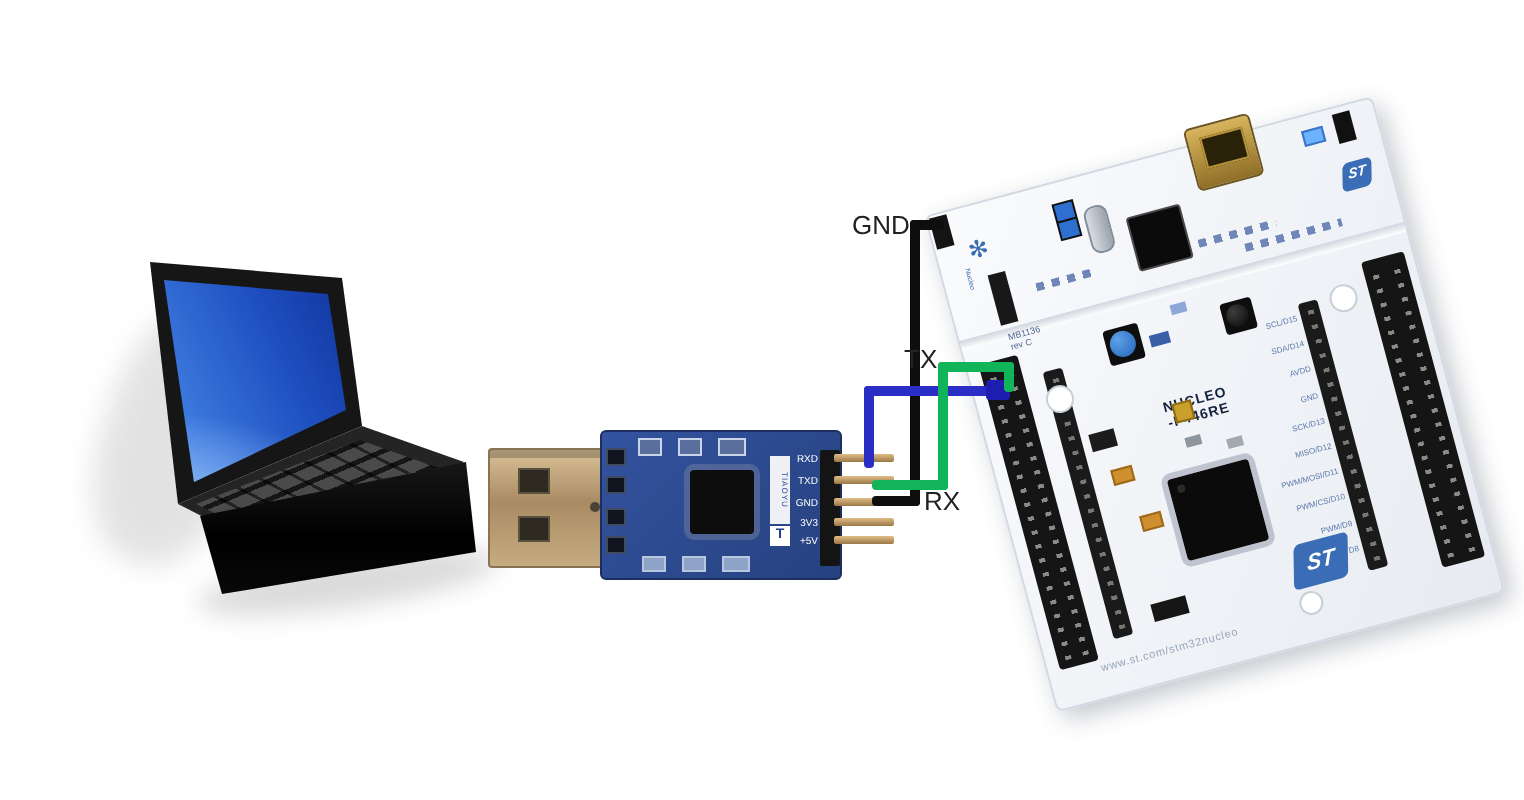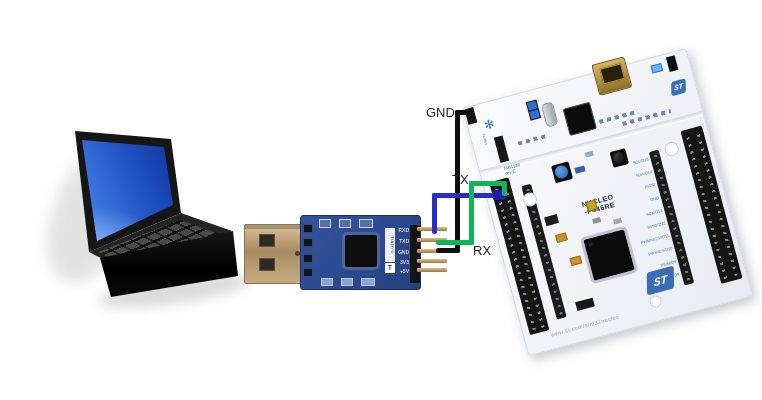--- a/index.html
+++ b/index.html
@@ -72,21 +72,21 @@
   .wg1{left:436px;top:240px;width:38px;height:5px;}
   .wg2{left:469px;top:181px;width:5px;height:64px;}
   .wg3{left:469px;top:181px;width:38px;height:5px;}
   .wg4{left:502px;top:181px;width:5px;height:15px;}
   .wk1{left:436px;top:248px;width:24px;height:5px;}
   .wk2{left:455px;top:110px;width:5px;height:143px;}
   .wk3{left:455px;top:110px;width:17px;height:5px;}
   .wlabel{font-size:13px;color:#222;font-weight:500;}
   .lbl-gnd{left:426px;top:105px;}
   .lbl-tx{left:452px;top:172px;}
-  .lbl-rx{left:473px;top:243px;}
+  .lbl-rx{left:462px;top:243px;}
 
   
   .nucleo{left:462px;top:108px;width:230px;height:255px;transform:rotate(-15deg);
           transform-origin:top left;border-radius:4px;border:1px solid #d3d9e2;
           background:linear-gradient(125deg,#fafbfd,#e7ebf1);
           box-shadow:3px 5px 12px rgba(60,70,90,.3);}
   .nucleo .abs{position:absolute;}
   .nl-break{left:0;top:64px;width:230px;height:5px;
           background:linear-gradient(#cfd6de,#ffffff);}
   .nl-gndhdr{left:1px;top:1px;width:9px;height:16px;background:#141414;}

